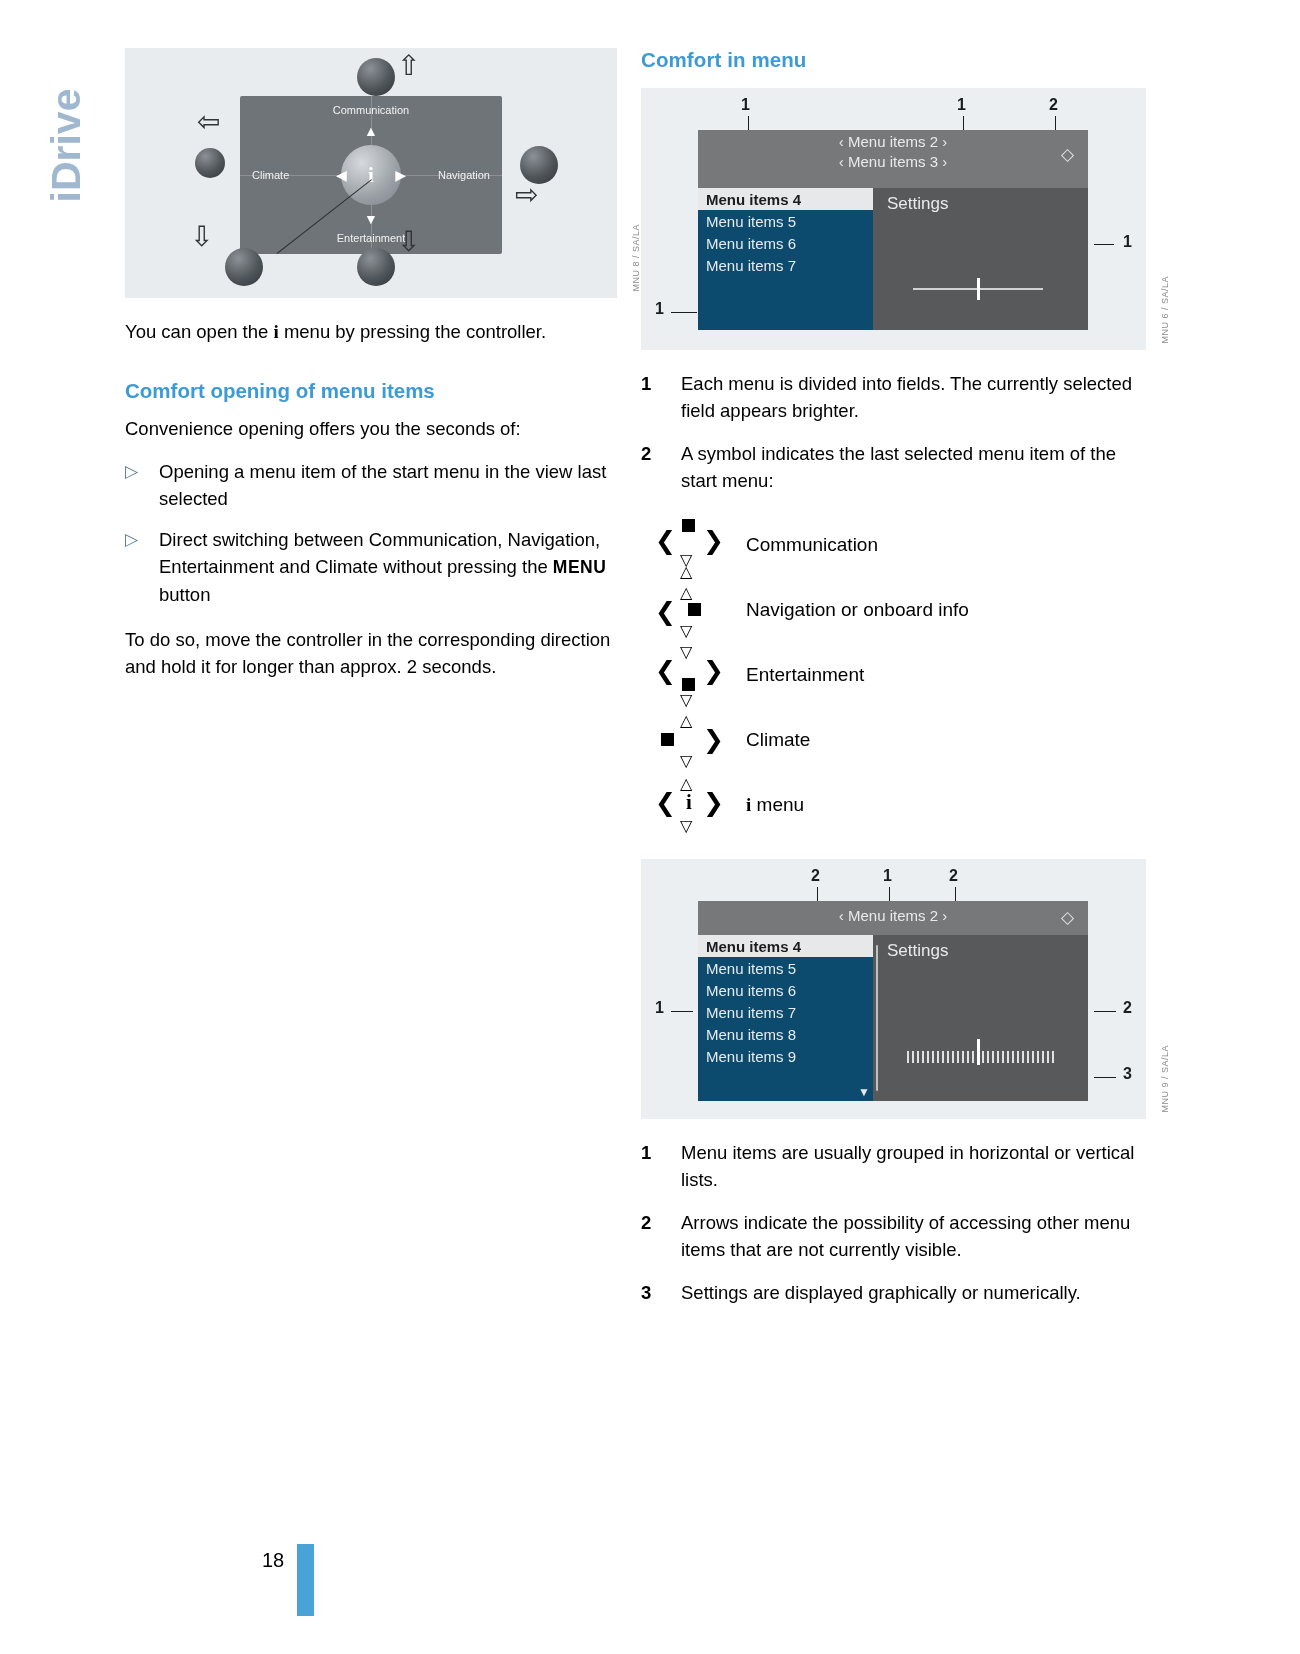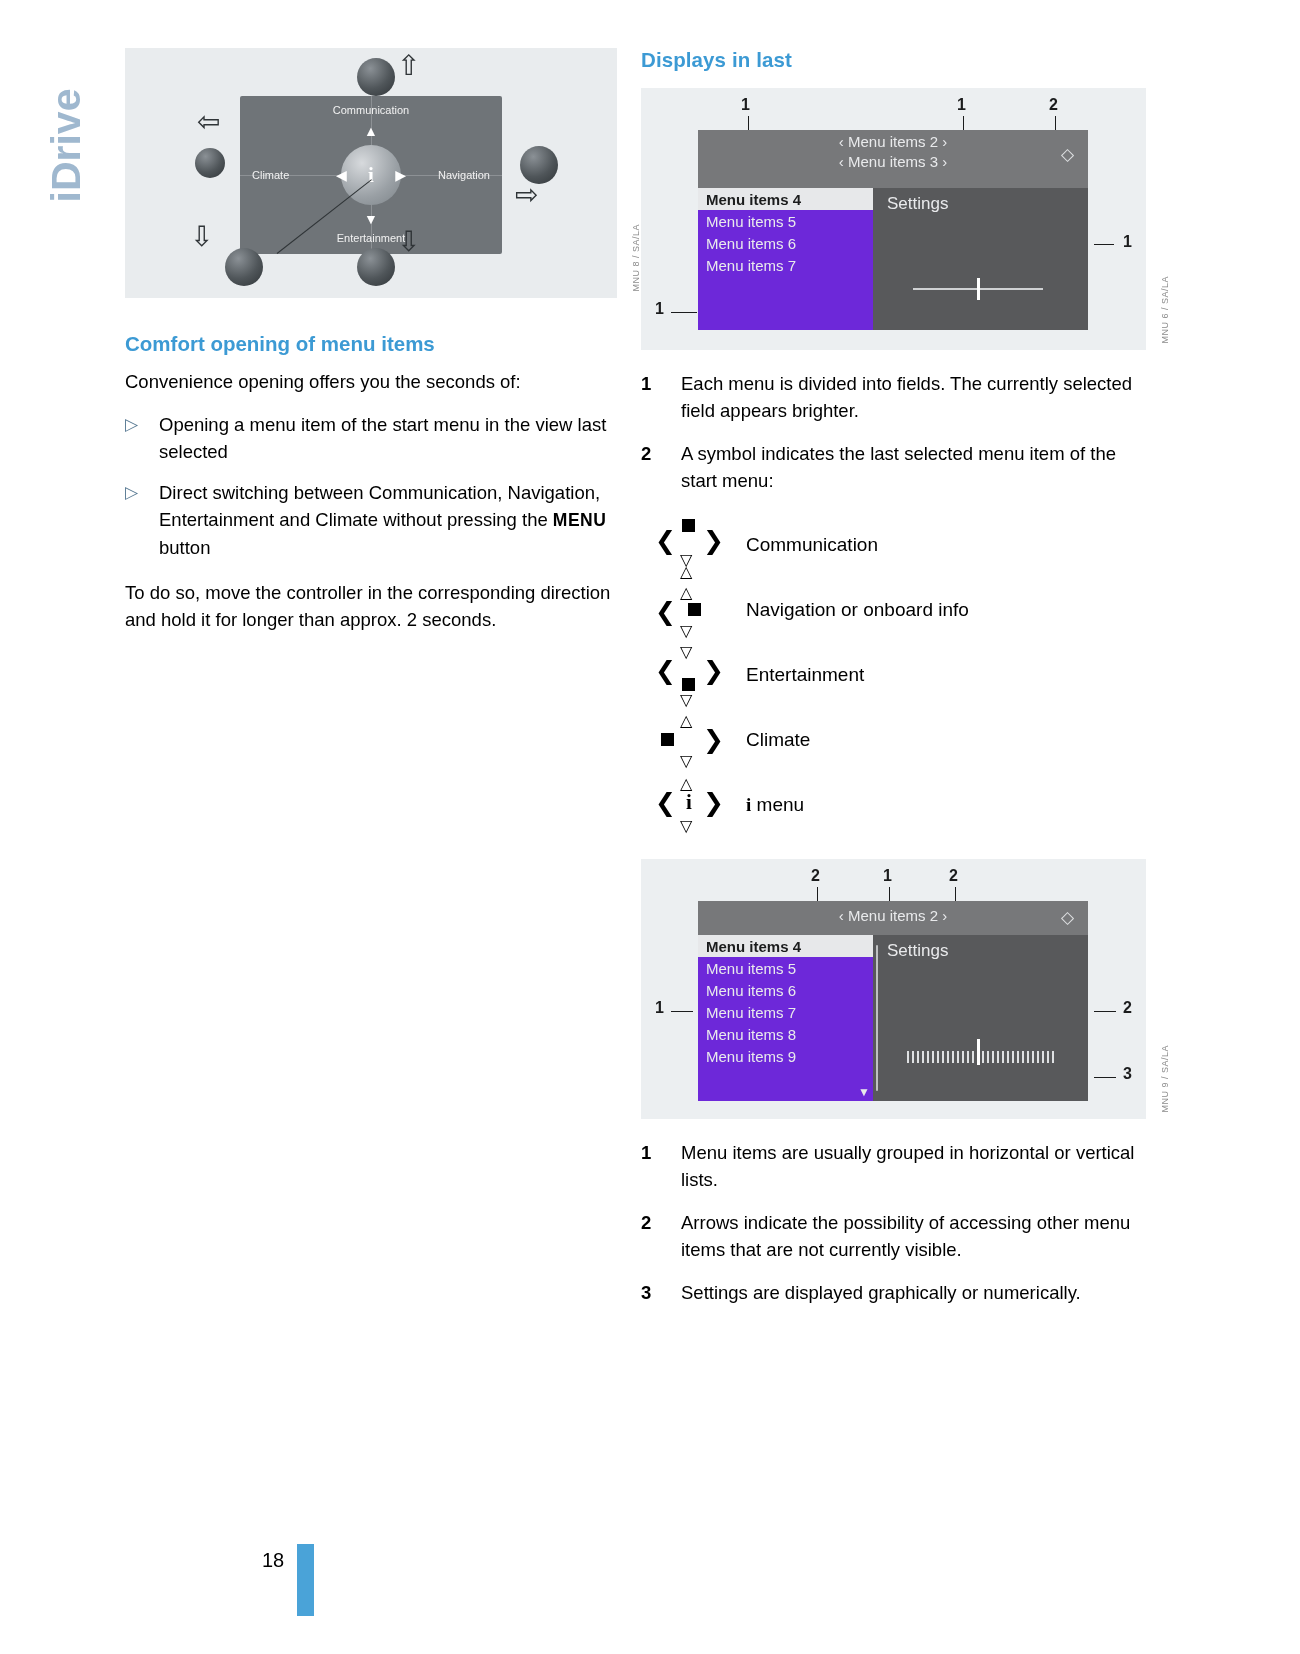--- a/index.html
+++ b/index.html
@@ -218,21 +218,21 @@
     position: absolute;
     left: 0; right: 0; top: 0;
     height: 58px;
     background: #77787a;
   }
   .disp .list {
     position: absolute;
     left: 0; top: 58px;
     width: 175px;
     bottom: 0;
-    background: #6d28d9;
+    background: #0c4a6e;
   }
   .disp .righthalf {
     position: absolute;
     left: 175px; right: 0; top: 58px; bottom: 0;
     background: #58595b;
   }
   .disp .row {
     font-size: 15px;
     padding: 3px 6px 2px 8px;
     white-space: nowrap;
@@ -369,20 +369,25 @@
 
     <div class="knob" style="left:232px;top:200px;"></div>
     <div class="arrowbig" style="left:272px;top:180px;">⇩</div>
 
     <div class="pointer-line" style="left:152px;top:205px;width:120px;transform:rotate(-38deg);"></div>
 
     <div class="fig-code">MNU 8 / SA/LA</div>
   </div>
 
 
+  <p class="body">
+    <span>You can open the</span>
+    <span class="inline-i">i</span>
+    <span>menu by pressing the controller.</span>
+  </p>
 
   <h3 class="section">Comfort opening of menu items</h3>
 
   <p class="body">Convenience opening offers you the seconds of:</p>
 
   <div class="bullet-row">
     <div class="bullet-mark">▷</div>
     <div class="bullet-text">Opening a menu item of the start menu in the view last selected</div>
   </div>
 
@@ -393,21 +398,21 @@
       <span class="menu-btn">MENU</span>
       <span>button</span>
     </div>
   </div>
 
   <p class="body" style="margin-top:18px;">To do so, move the controller in the corresponding direction and hold it for longer than approx. 2 seconds.</p>
 </div>
 
 <div class="col-right">
 
-  <h2 class="section">Displays in last</h2>
+  <h2 class="section">Comfort in menu</h2>
 
   <div class="figure" id="fig-display-1" style="width:505px;height:262px;">
 
     <div class="callout-num" style="left:100px;top:8px;">1</div>
     <div class="callout-line" style="left:107px;top:28px;width:1px;height:22px;"></div>
     <div class="callout-line" style="left:107px;top:50px;width:4px;height:1px;"></div>
 
     <div class="callout-num" style="left:316px;top:8px;">1</div>
     <div class="callout-line" style="left:322px;top:28px;width:1px;height:22px;"></div>
 

